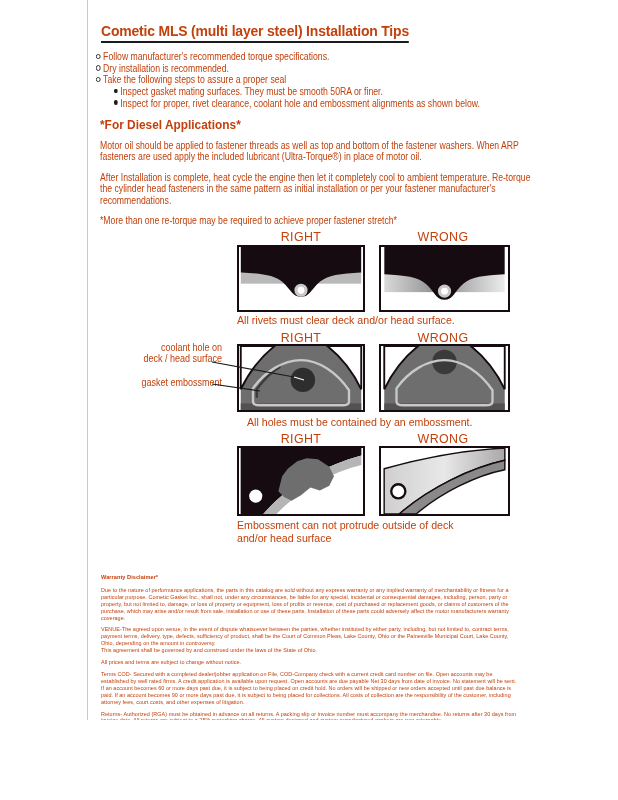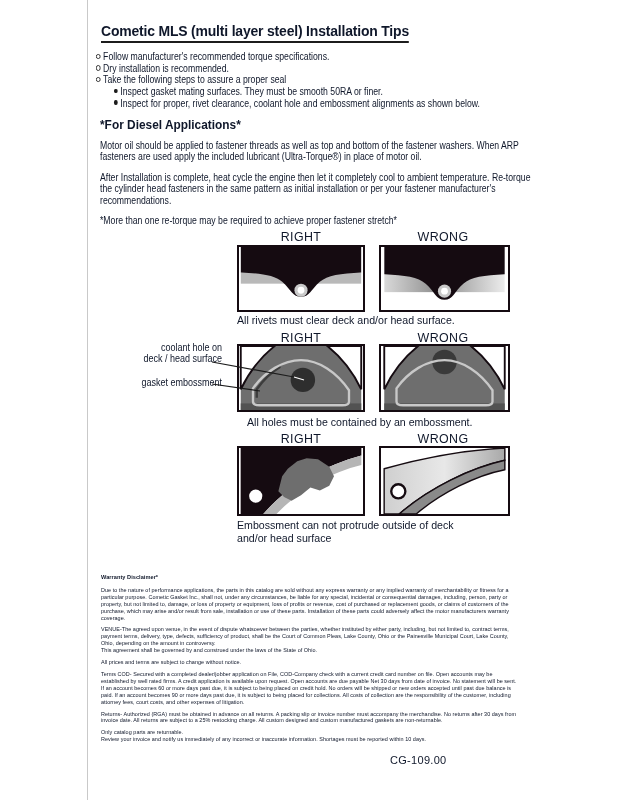--- a/index.html
+++ b/index.html
@@ -1,18 +1,18 @@
 <!DOCTYPE html>
 <html><head>
 <meta charset="utf-8">
 <style>
   html,body{margin:0;padding:0;background:#fff;}
   .page{
-    position:relative;width:618px;height:800px;background:#ffffff;
-    font-family:"Liberation Sans", sans-serif;color:#0f172a;overflow:hidden;
+    position:relative;width:618px;height:720px;background:#ffffff;
+    font-family:"Liberation Sans", sans-serif;color:#c2410c;overflow:hidden;
   }
   .scan-edge{position:absolute;left:87px;top:0;width:1px;height:800px;background:#c9c9c9;}
 
   
   .intro{position:absolute;left:96px;top:22px;}
   .doc-title{
     display:inline-block;font-size:15.5px;font-weight:bold;letter-spacing:-0.2px;
     border-bottom:2px solid #1c1c1c;padding-bottom:1px;margin-left:5px;
     transform:scaleX(0.9);transform-origin:0 0;white-space:nowrap;
   }

